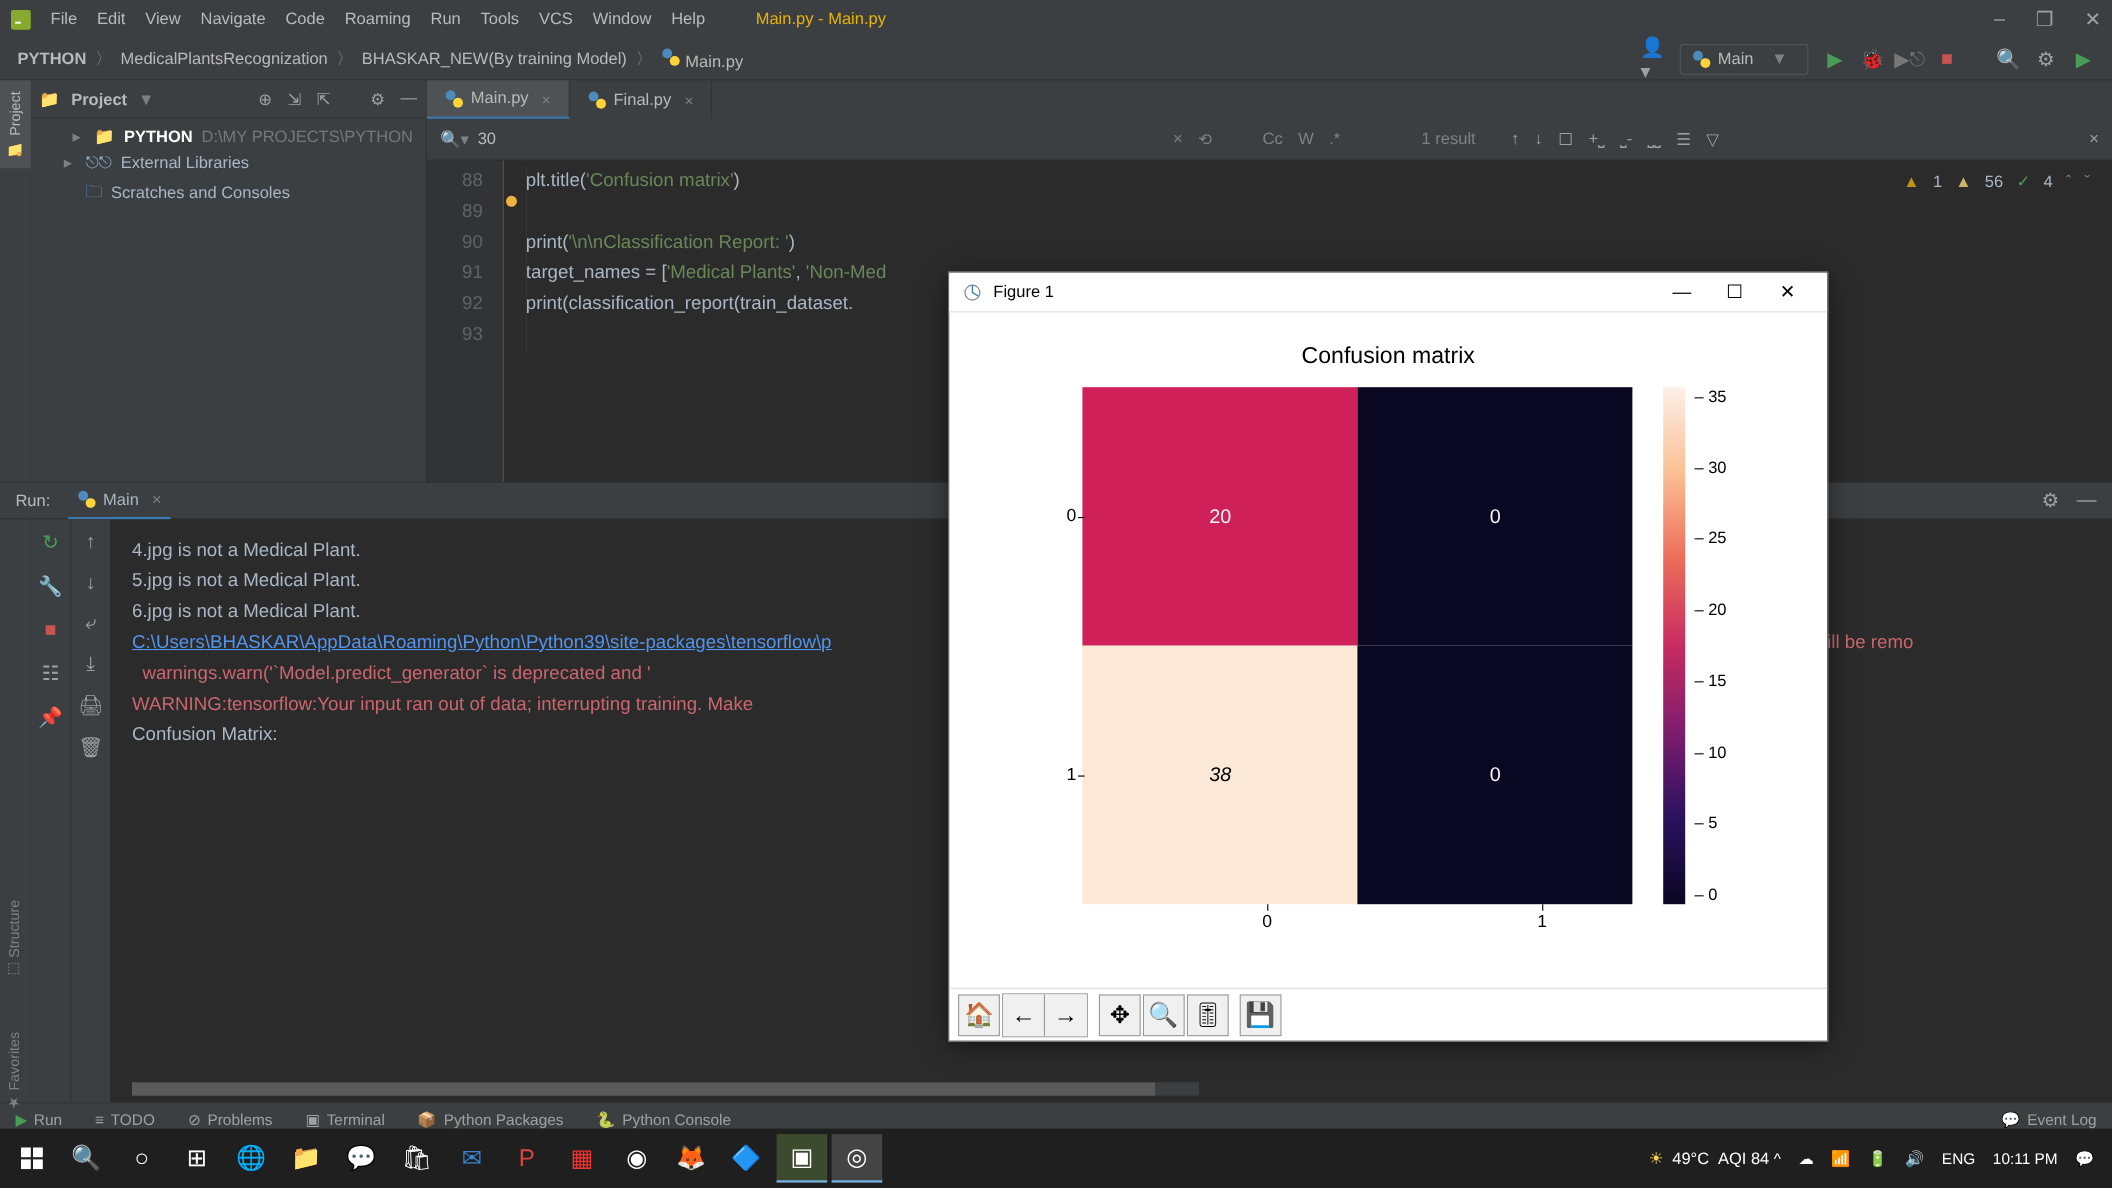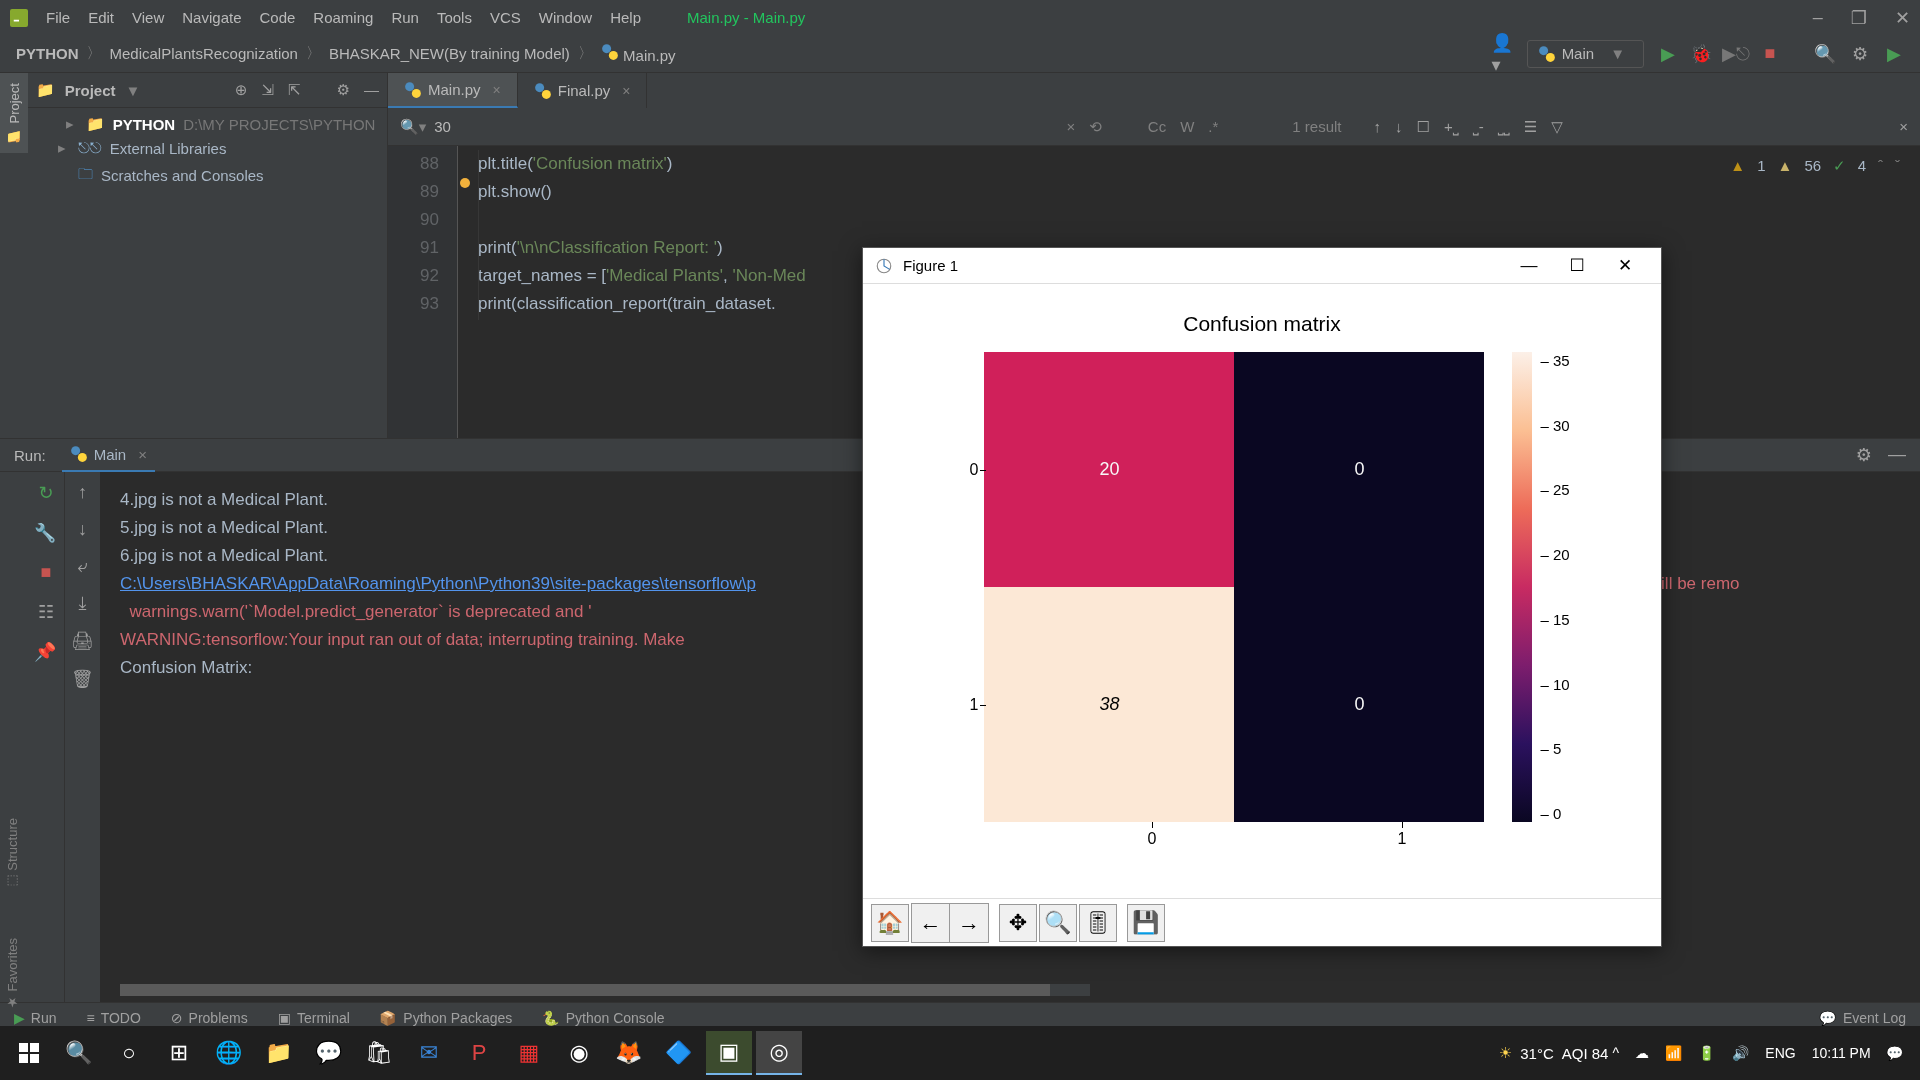--- a/index.html
+++ b/index.html
@@ -3,21 +3,21 @@
 <meta charset="utf-8">
 <style>
 * { margin: 0; padding: 0; box-sizing: border-box; font-family: "Segoe UI", Arial, sans-serif; }
 body { width: 1920px; height: 1080px; background: #2b2b2b; color: #a9b7c6; overflow: hidden; position: relative; }
 
 
 .menubar { height: 35px; background: #3c3f41; display: flex; align-items: center; padding: 0 10px; font-size: 15px; gap: 18px; }
 .menubar .logo { width: 18px; height: 18px; background: #87a92e; border-radius: 2px; display: flex; align-items: center; justify-content: center; }
 .menubar .item { color: #bababa; cursor: pointer; }
 .menubar .spacer { flex: 1; }
-.menubar .title-text { color: #22c55e; }
+.menubar .title-text { color: #eab308; }
 .menubar .win-controls { display: flex; gap: 28px; color: #a0a0a0; font-size: 18px; }
 
 
 .navbar { height: 38px; background: #3c3f41; display: flex; align-items: center; padding: 0 16px; font-size: 15px; border-bottom: 1px solid #323232; }
 .navbar .crumb { color: #bababa; }
 .navbar .sep { color: #808080; margin: 0 8px; }
 .navbar .right { margin-left: auto; display: flex; align-items: center; gap: 14px; }
 .run-config { background: #3c3f41; border: 1px solid #555; padding: 4px 18px 4px 10px; border-radius: 3px; display: flex; align-items: center; gap: 6px; color: #bababa; }
 .toolbar-icon { width: 20px; height: 20px; display: flex; align-items: center; justify-content: center; color: #a0a0a0; cursor: pointer; font-size: 18px; }
 .green-play { color: #499c54; }
@@ -298,21 +298,20 @@
           <div>89</div>
           <div>90</div>
           <div>91</div>
           <div>92</div>
           <div>93</div>
       </div>
       <div class="yellow-dot"></div>
       <div class="indent-line"></div>
       <div class="code-lines" id="code-lines">
           <div class="line"><span class="kw-fn">plt.title</span><span class="kw-punct">(</span><span class="kw-str">'Confusion matrix'</span><span class="kw-punct">)</span></div>
-          <div class="line"><span class="kw-fn">plt.show</span><span class="kw-punct">()</span></div>
           <div class="line"></div>
           <div class="line"><span class="kw-fn">print</span><span class="kw-punct">(</span><span class="kw-str">'\n\nClassification Report: '</span><span class="kw-punct">)</span></div>
           <div class="line"><span class="kw-fn">target_names = </span><span class="kw-punct">[</span><span class="kw-str">'Medical Plants'</span><span class="kw-punct">, </span><span class="kw-str">'Non-Med</span></div>
           <div class="line"><span class="kw-fn">print</span><span class="kw-punct">(classification_report(train_dataset.</span></div>
         </div>
       <div class="code-warnings">
         <span class="warn-tri">▲</span>
           <span>1</span>
         <span class="warn-yellow">▲</span>
           <span>56</span>
@@ -498,21 +497,21 @@
   <div class="tb-icon" style="color:#d44">P</div>
   <div class="tb-icon" style="color:#e33">▦</div>
   <div class="tb-icon">◉</div>
   <div class="tb-icon" style="color:#ff7139">🦊</div>
   <div class="tb-icon">🔷</div>
   <div class="tb-icon" style="background:#3c4b2e;border-bottom:2px solid #76b4e8">▣</div>
   <div class="tb-icon" style="background:#444;border-bottom:2px solid #76b4e8">◎</div>
   <div class="tb-spacer"></div>
   <div class="weather">
     <span style="color:#ffd550">☀</span>
-    <span>31°C</span>
+    <span>49°C</span>
     <span>AQI 84</span>
   </div>
   <div class="sys-tray">
     <span>^</span>
     <span>☁</span>
     <span>📶</span>
     <span>🔋</span>
     <span>🔊</span>
     <span>ENG</span>
     <span>10:11 PM</span>

